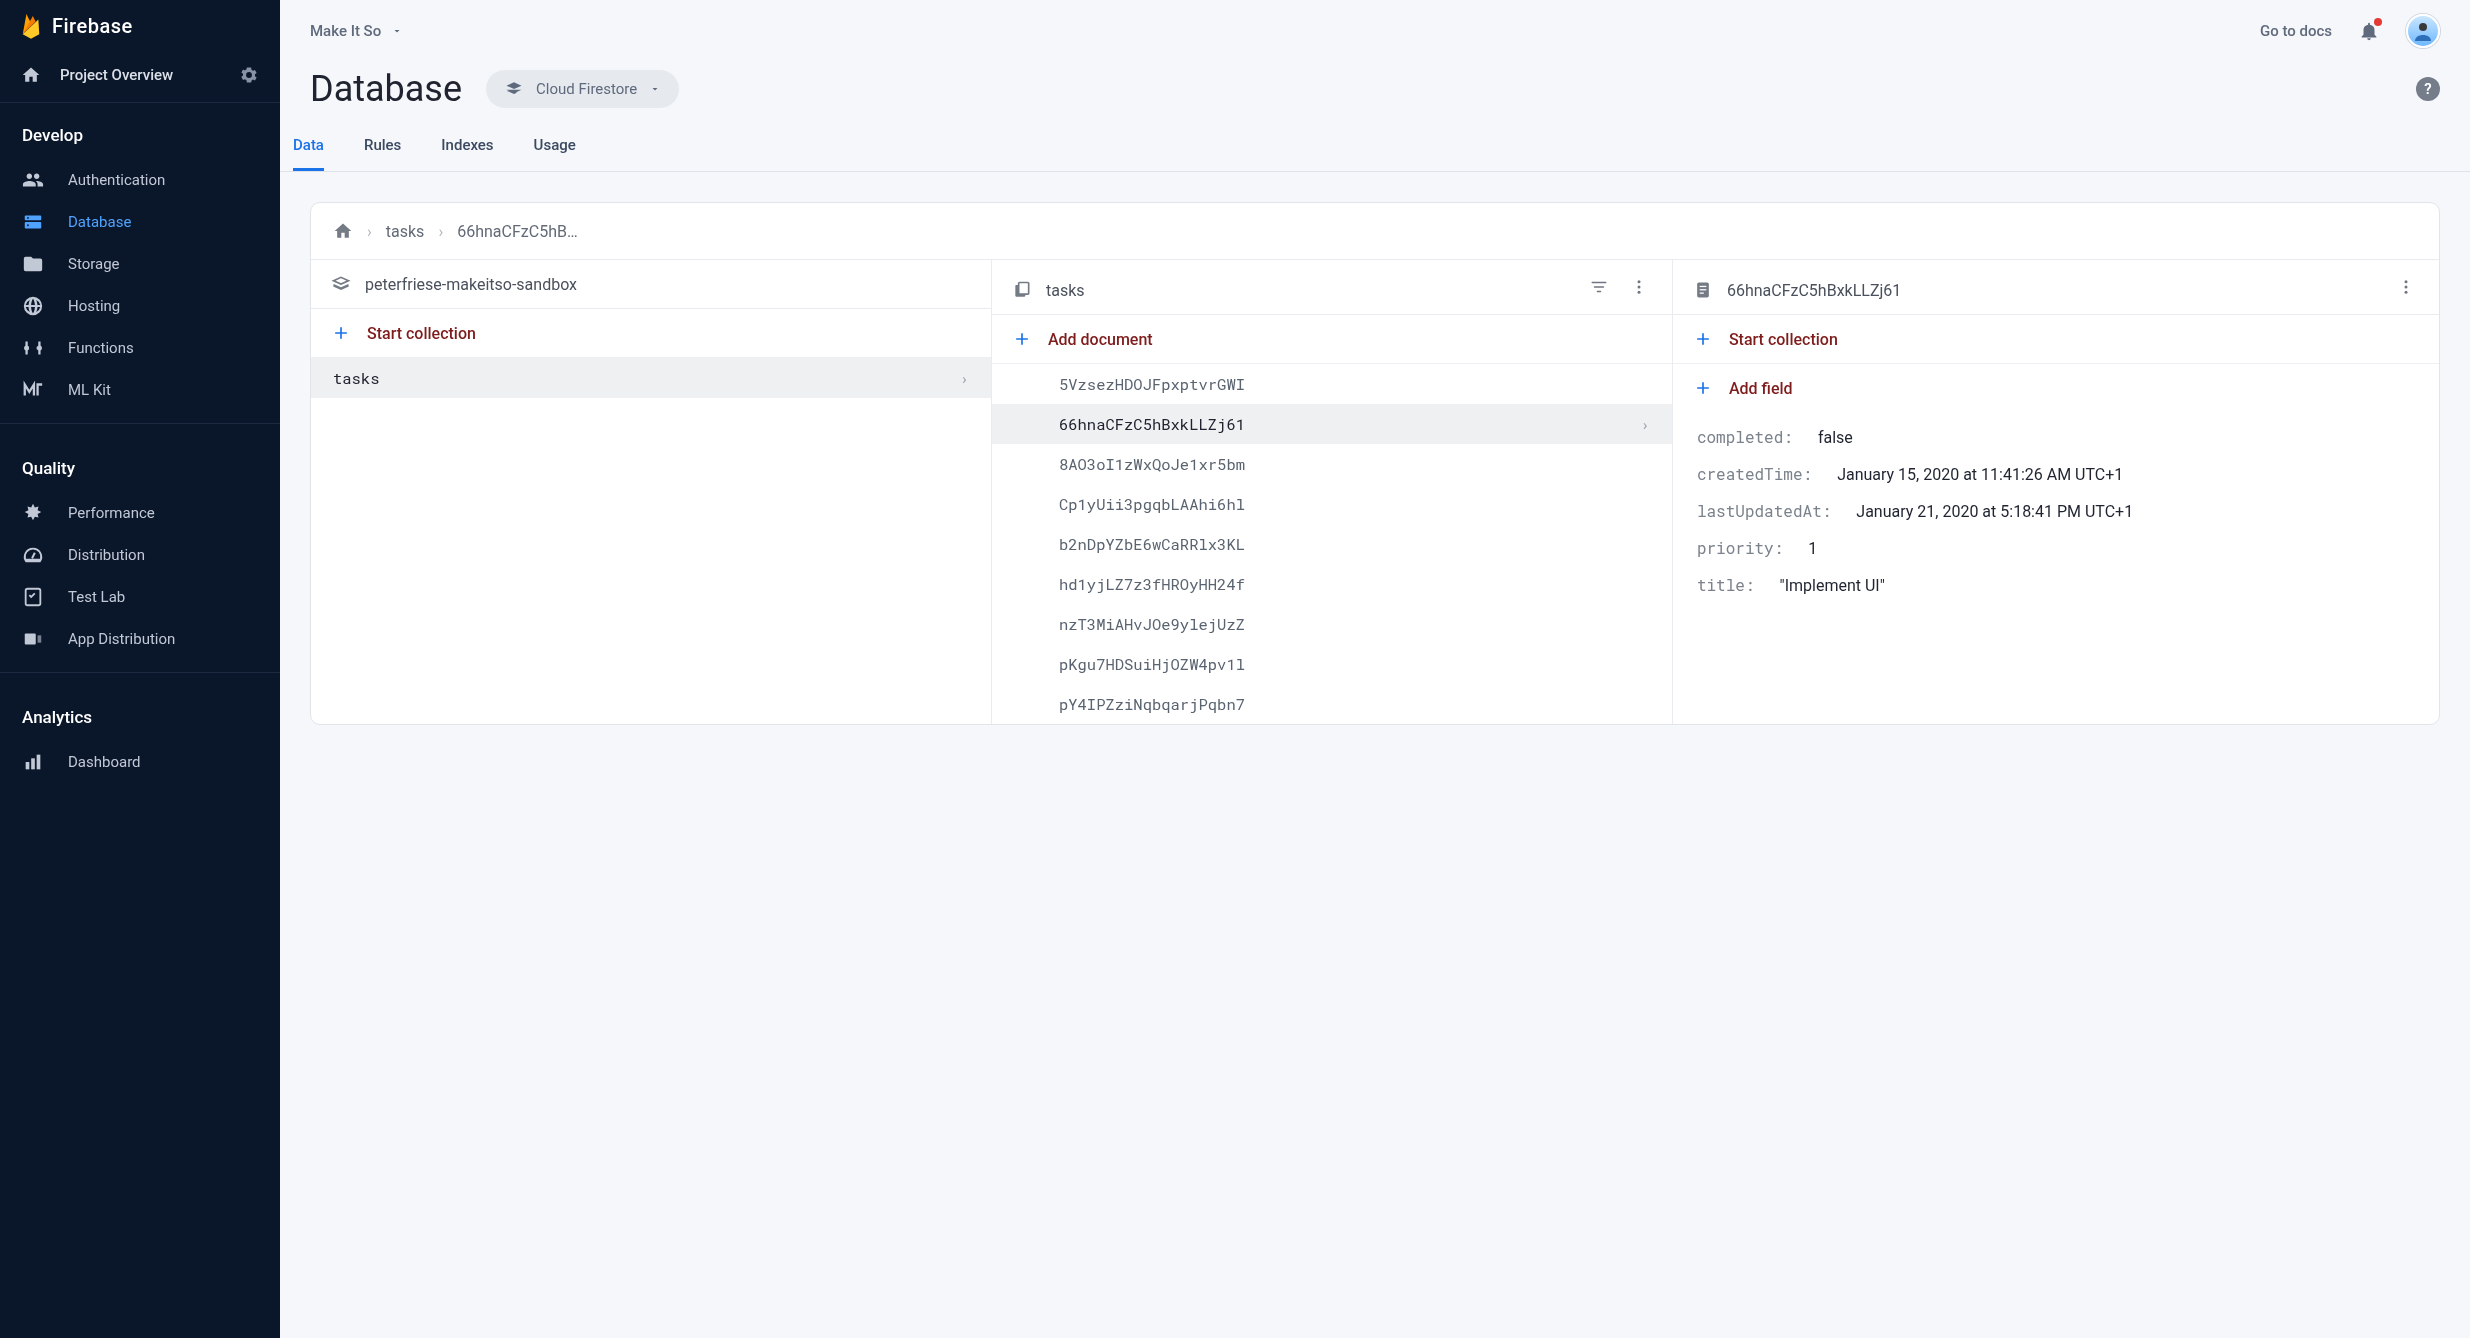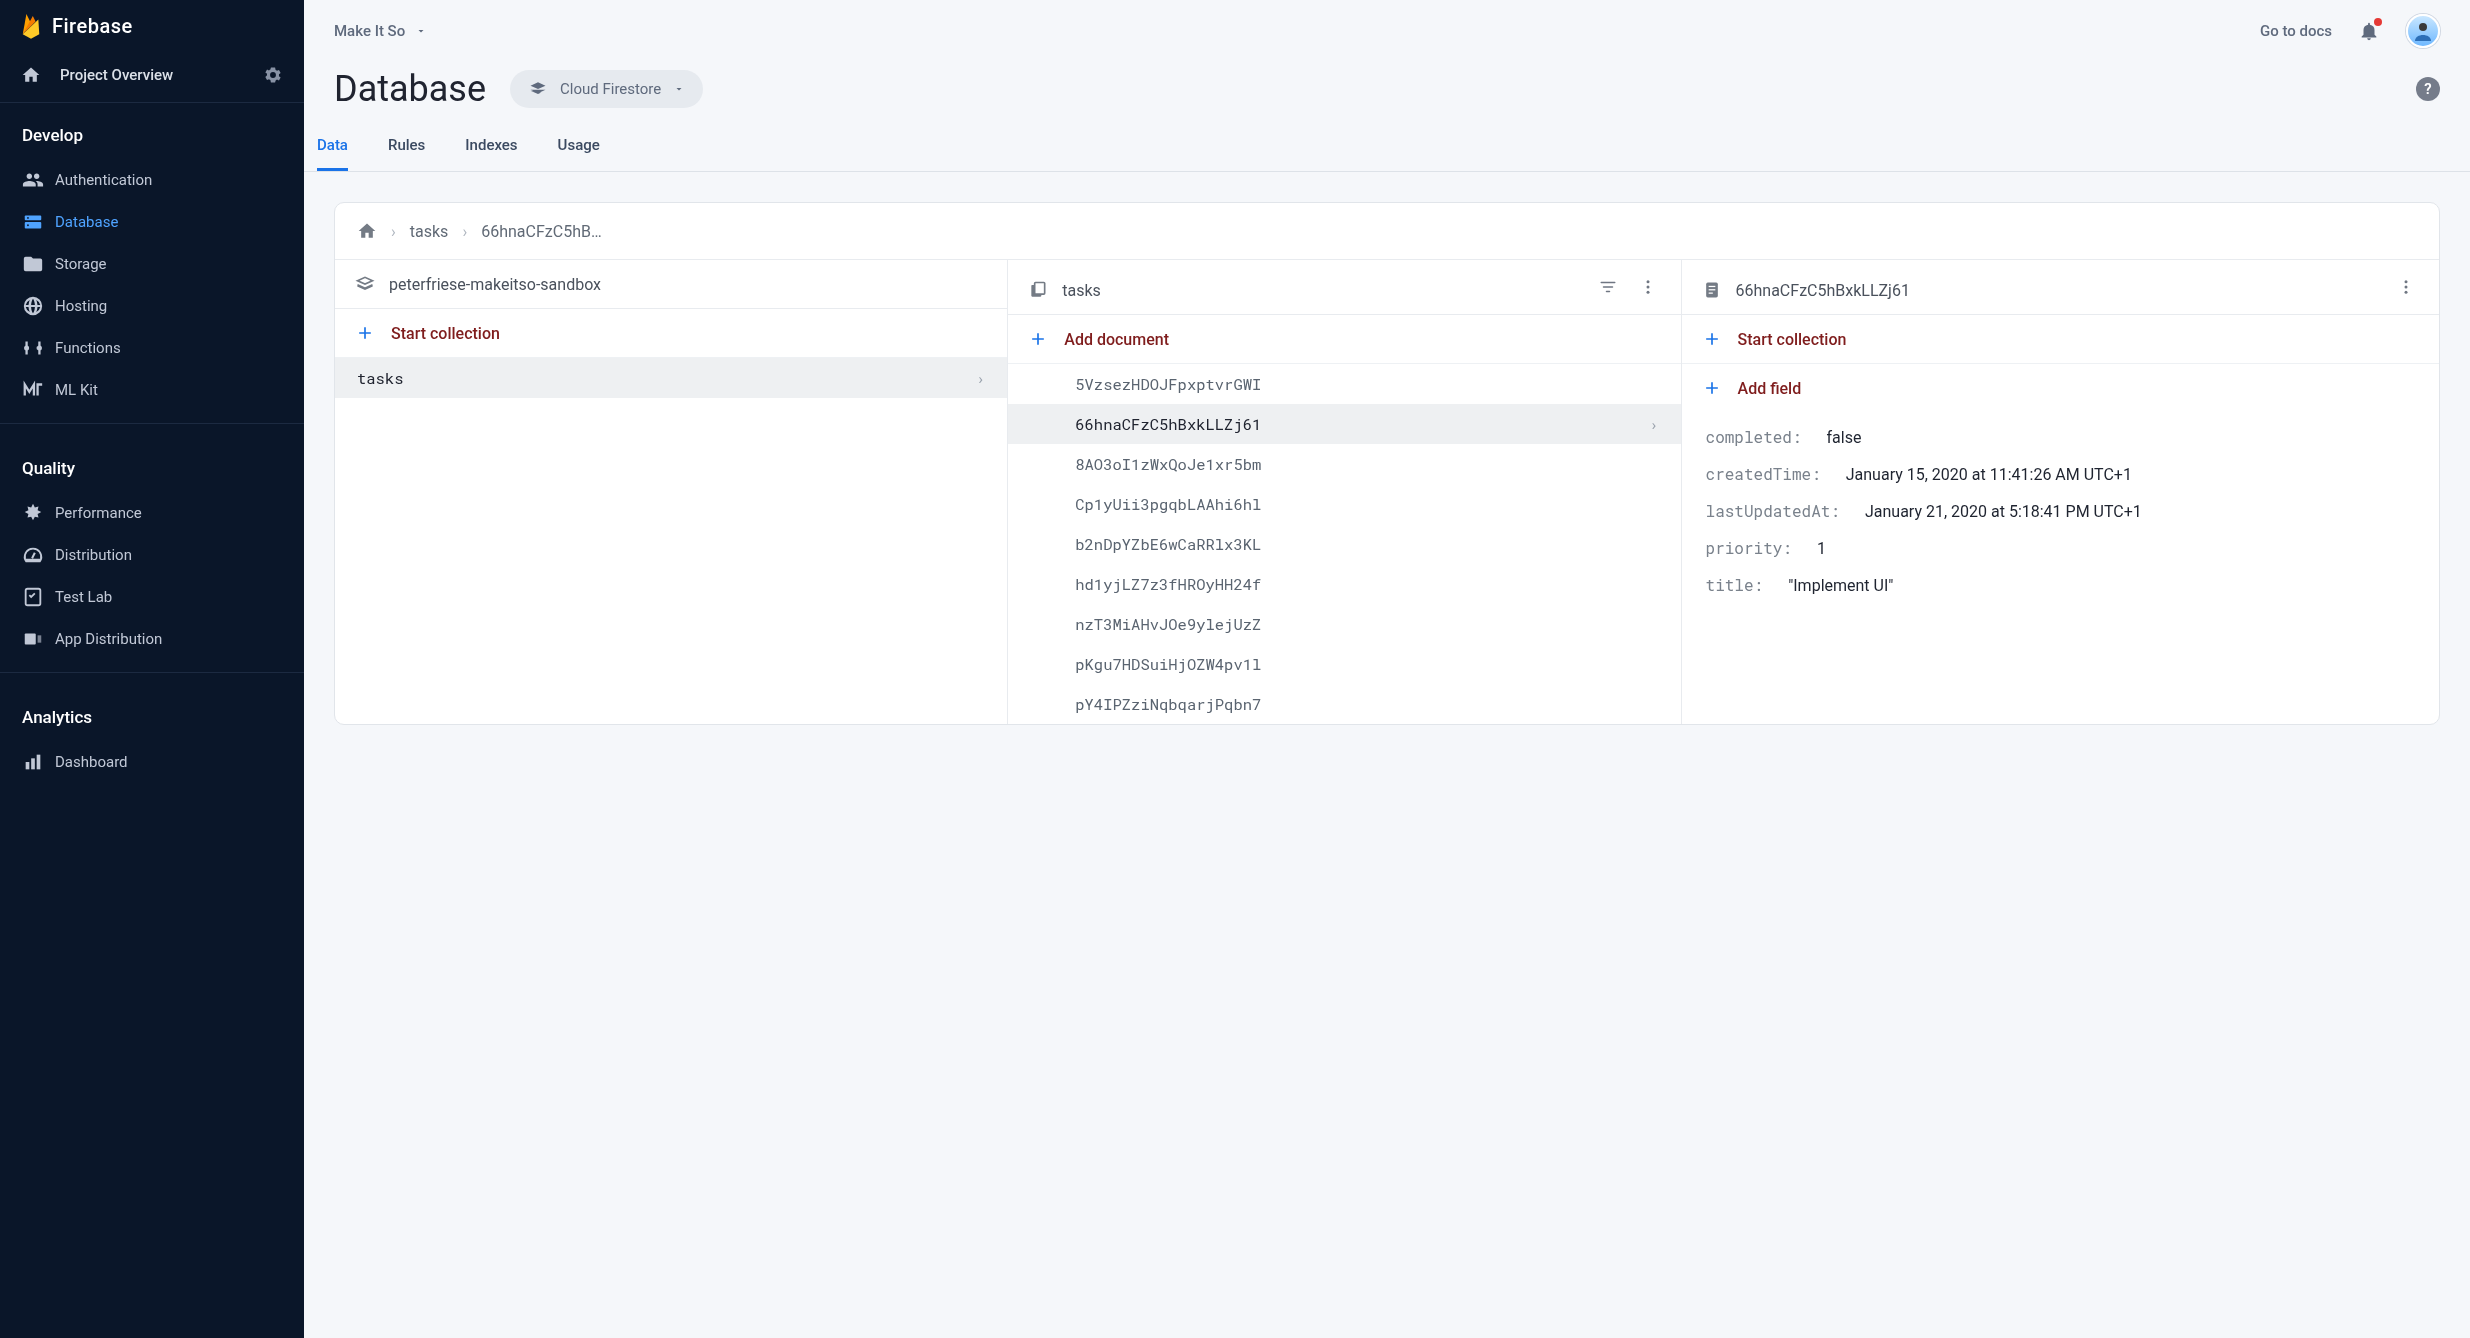--- a/index.html
+++ b/index.html
@@ -1,27 +1,27 @@
 <!DOCTYPE html>
 <html><head>
 <meta charset="utf-8">
 <style>
   * { box-sizing: border-box; margin: 0; padding: 0; }
   html, body { height: 100%; font-family: 'Roboto', 'Helvetica Neue', Arial, sans-serif; overflow: hidden; }
   body { display: flex; background: #f5f7fa; }
 
   
-  .sidebar { width: 304px; background: #0a1629; color: #aeb5c4; display: flex; flex-direction: column; flex-shrink: 0; height: 100vh; overflow-y: auto; }
+  .sidebar { width: 280px; background: #0a1629; color: #aeb5c4; display: flex; flex-direction: column; flex-shrink: 0; height: 100vh; overflow-y: auto; }
   .logo-row { display: flex; align-items: center; gap: 10px; padding: 14px 20px 10px 20px; }
   .logo-text { color: #fff; font-size: 20px; font-weight: 500; letter-spacing: 0.5px; }
   .overview-row { display: flex; align-items: center; justify-content: space-between; padding: 16px 20px; border-bottom: 1px solid #1c2a41; }
   .overview-left { display: flex; align-items: center; gap: 18px; color: #dbe0e8; font-size: 15px; font-weight: 500; }
   .gear { color: #8892a5; cursor: pointer; }
   .section-title { padding: 22px 22px 14px 22px; color: #fff; font-size: 17px; font-weight: 500; }
-  .nav-item { display: flex; align-items: center; gap: 11px; padding: 10px 22px; font-size: 15px; color: #c1c8d6; cursor: pointer; }
+  .nav-item { display: flex; align-items: center; gap: 24px; padding: 10px 22px; font-size: 15px; color: #c1c8d6; cursor: pointer; }
   .nav-item.active { color: #4fa3ff; }
   .divider { height: 1px; background: #1c2a41; margin: 12px 0; }
   .icon18 { width: 22px; height: 22px; display: inline-flex; align-items: center; justify-content: center; flex-shrink: 0; }
 
   
   .main { flex: 1; display: flex; flex-direction: column; background: #f5f7fa; height: 100vh; overflow: hidden; }
   .topbar { display: flex; align-items: center; justify-content: space-between; padding: 14px 30px 0 30px; }
   .project-drop { display: flex; align-items: center; gap: 10px; color: #5f6a7d; font-size: 15px; font-weight: 500; cursor: pointer; }
   .top-right { display: flex; align-items: center; gap: 26px; }
   .docs-link { color: #5f6a7d; font-size: 15px; font-weight: 500; cursor: pointer; }

